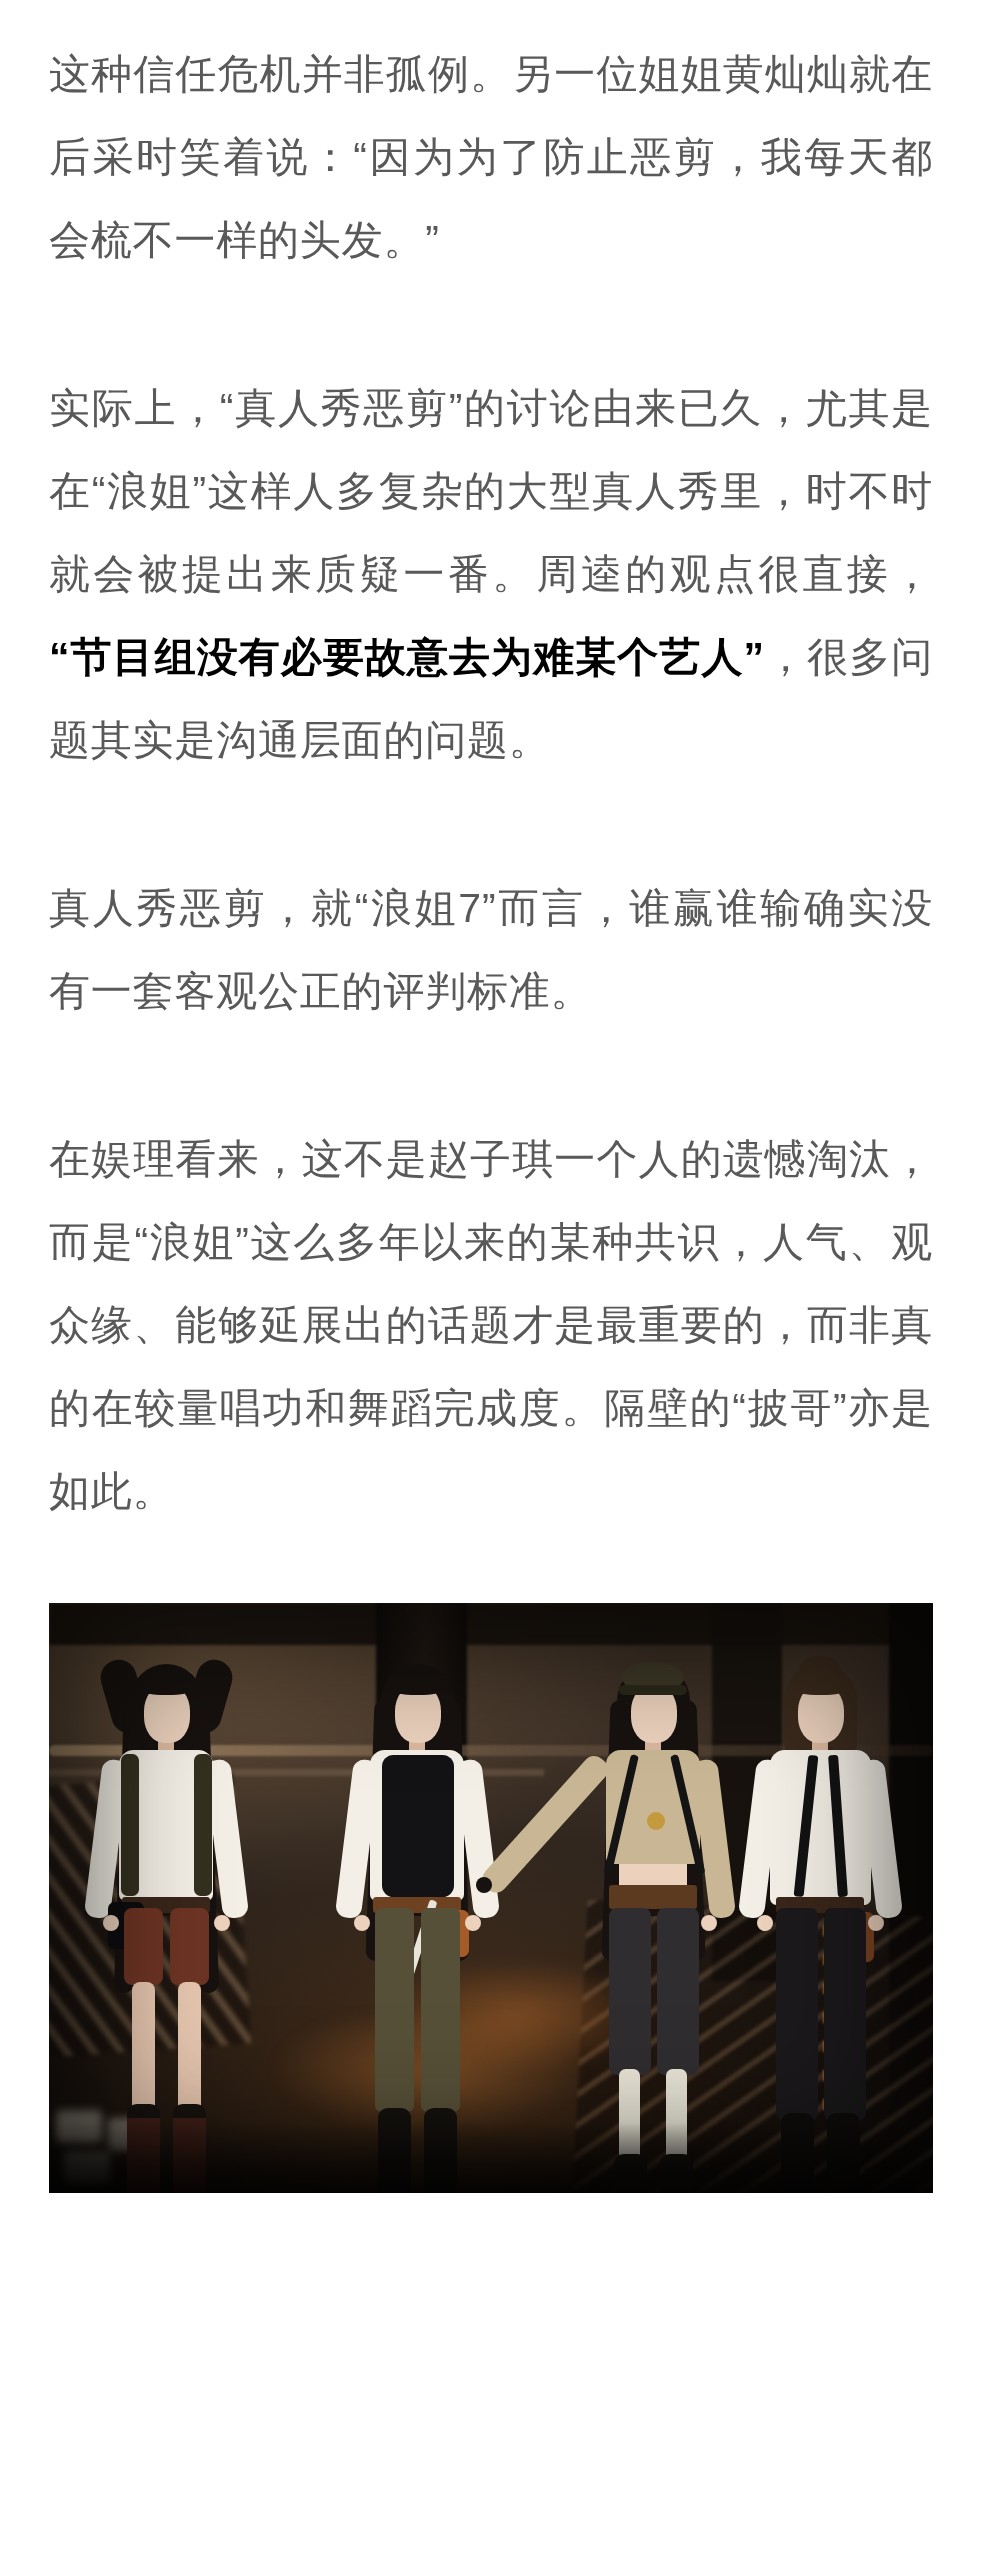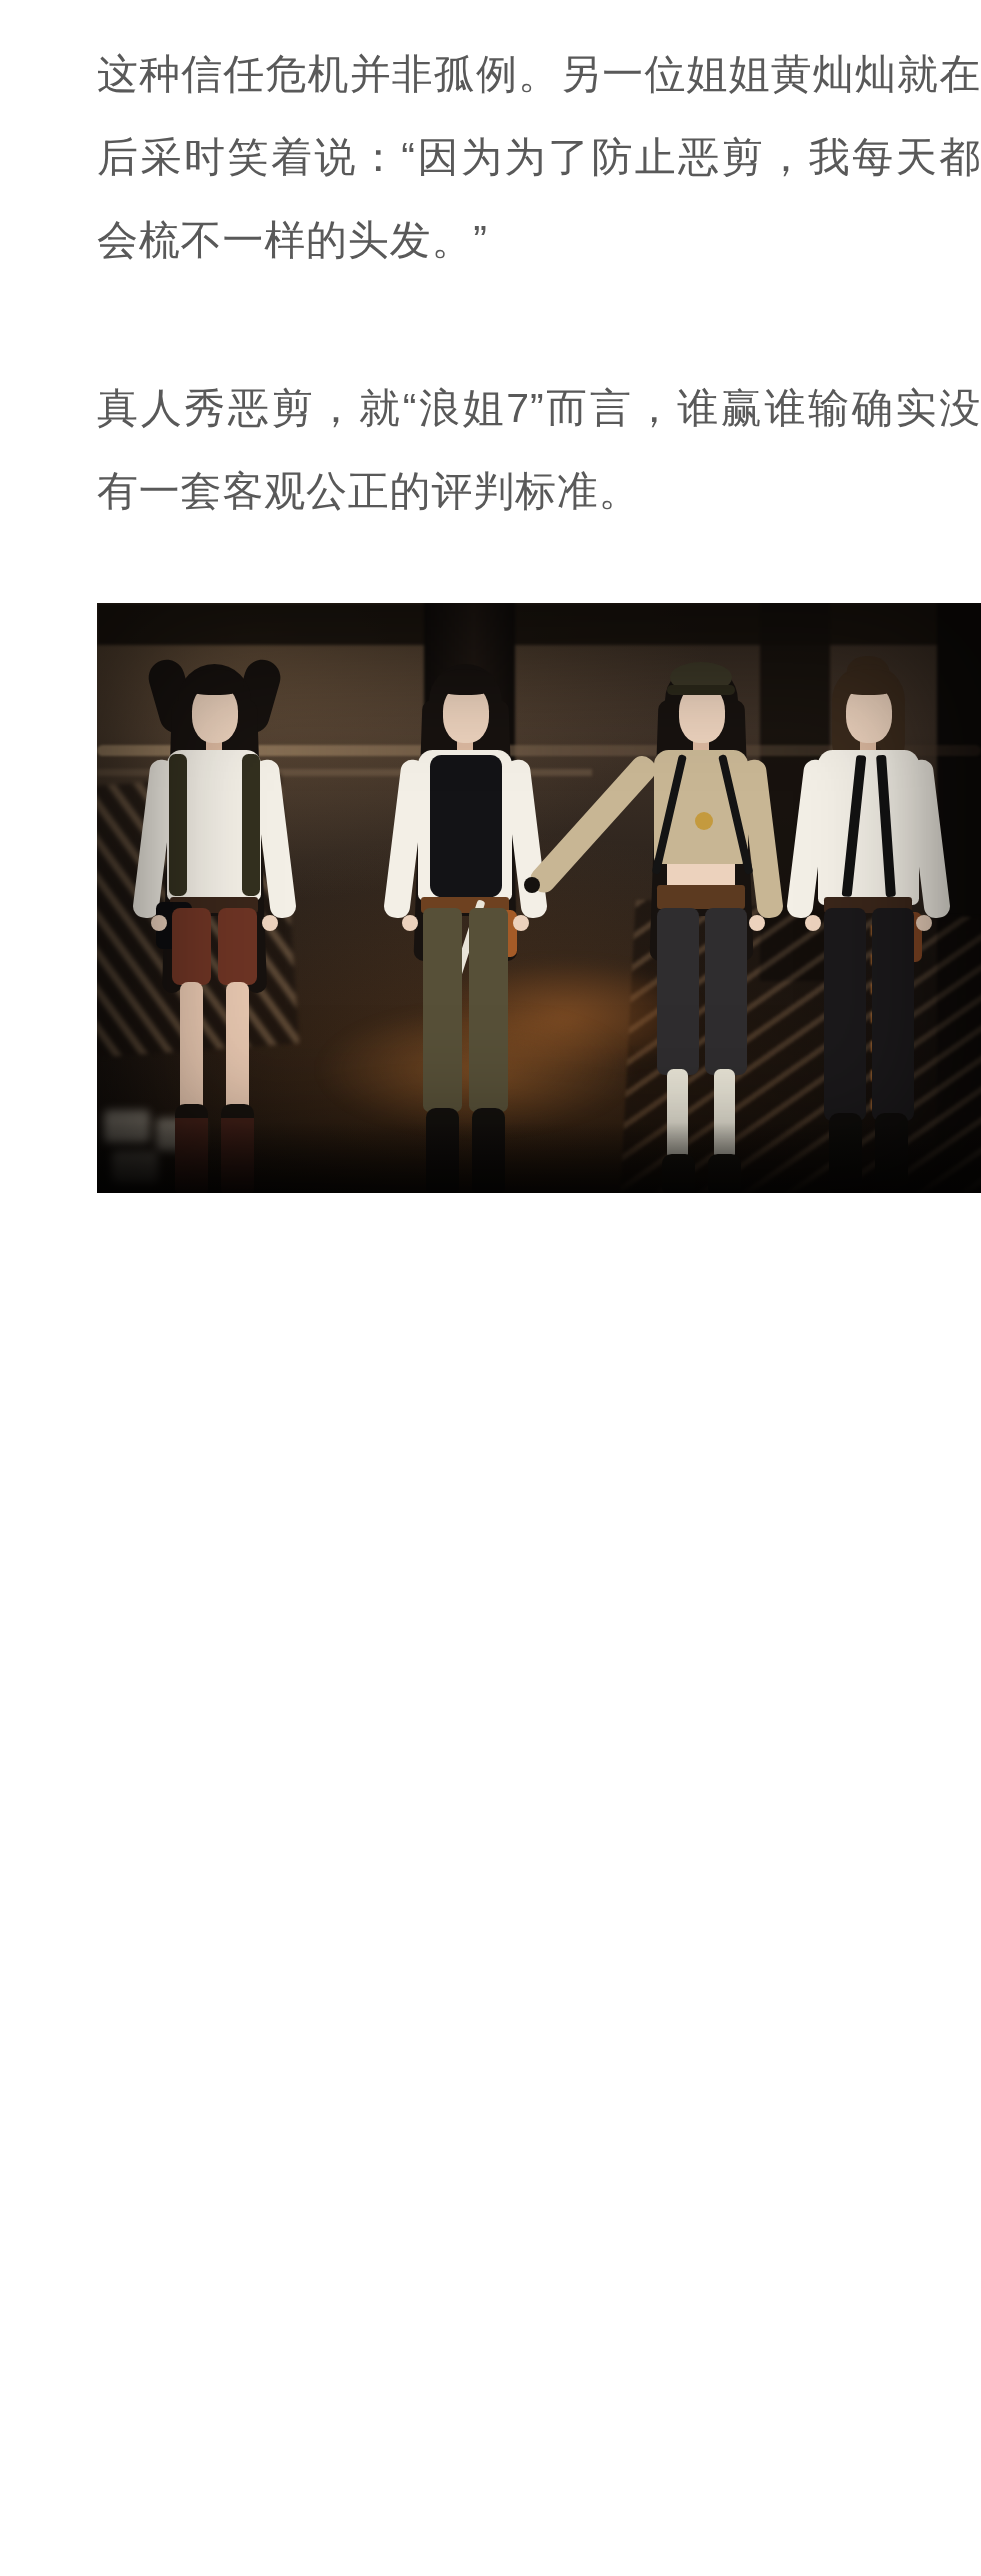--- a/index.html
+++ b/index.html
@@ -3,21 +3,21 @@
 <meta charset="utf-8">
 <style>
   html,body{margin:0;padding:0;}
   body{
     width:982px;height:2576px;
     background:var(--background,#fff);
     overflow:hidden;
     font-family:"Liberation Sans","DejaVu Sans",sans-serif;
     box-sizing:border-box;
   }
-  .content{padding:33px 49px 12px 49px;margin-left:48px;}
+  .content{padding:33px 49px 12px 49px;}
   .para{
     width:884px;
     font-size:41px;
     line-height:83px;
     letter-spacing:0.8px;
     color:var(--text,#595959);
     text-align:justify;
     margin:0 0 85px 0;
     word-break:break-all;
   }
@@ -131,21 +131,23 @@
   .f4 .pant-l{left:37px;} .f4 .pant-r{left:85px;}
   .f4 .boot{top:449px;height:80px;background:#0f0d0b;}
 </style>
 </head>
 <body>
 
 <main class="content">
 
   <div id="article-body">
       <p class="para"><span>这种信任危机并非孤例。另一位姐姐黄灿灿就在后采时笑着说：“因为为了防止恶剪，我每天都会梳不一样的头发。”</span></p>
+      <p class="para"><span>实际上，“真人秀恶剪”的讨论由来已久，尤其是在“浪姐”这样人多复杂的大型真人秀里，时不时就会被提出来质疑一番。周逵的观点很直接，</span><b>“节目组没有必要故意去为难某个艺人”</b><span>，很多问题其实是沟通层面的问题。</span></p>
       <p class="para"><span>真人秀恶剪，就“浪姐7”而言，谁赢谁输确实没有一套客观公正的评判标准。</span></p>
+      <p class="para"><span>在娱理看来，这不是赵子琪一个人的遗憾淘汰，而是“浪姐”这么多年以来的某种共识，人气、观众缘、能够延展出的话题才是最重要的，而非真的在较量唱功和舞蹈完成度。隔壁的“披哥”亦是如此。</span></p>
     </div>
 
   <figure class="photo" aria-label="舞台照：四位女艺人身着海盗风造型（白衬衫、皮马甲、工装裤、长靴）站在昏暗的仓库式舞台上，背景有楼梯栏杆与暖橙色灯光">
     <div class="ph-bg"></div>
     <div class="ph-beam"></div>
     <div class="ph-pillar-a"></div>
     <div class="ph-pillar-b"></div>
     <div class="ph-pillar-c"></div>
     <div class="ph-rail"></div>
     <div class="ph-rail2"></div>

